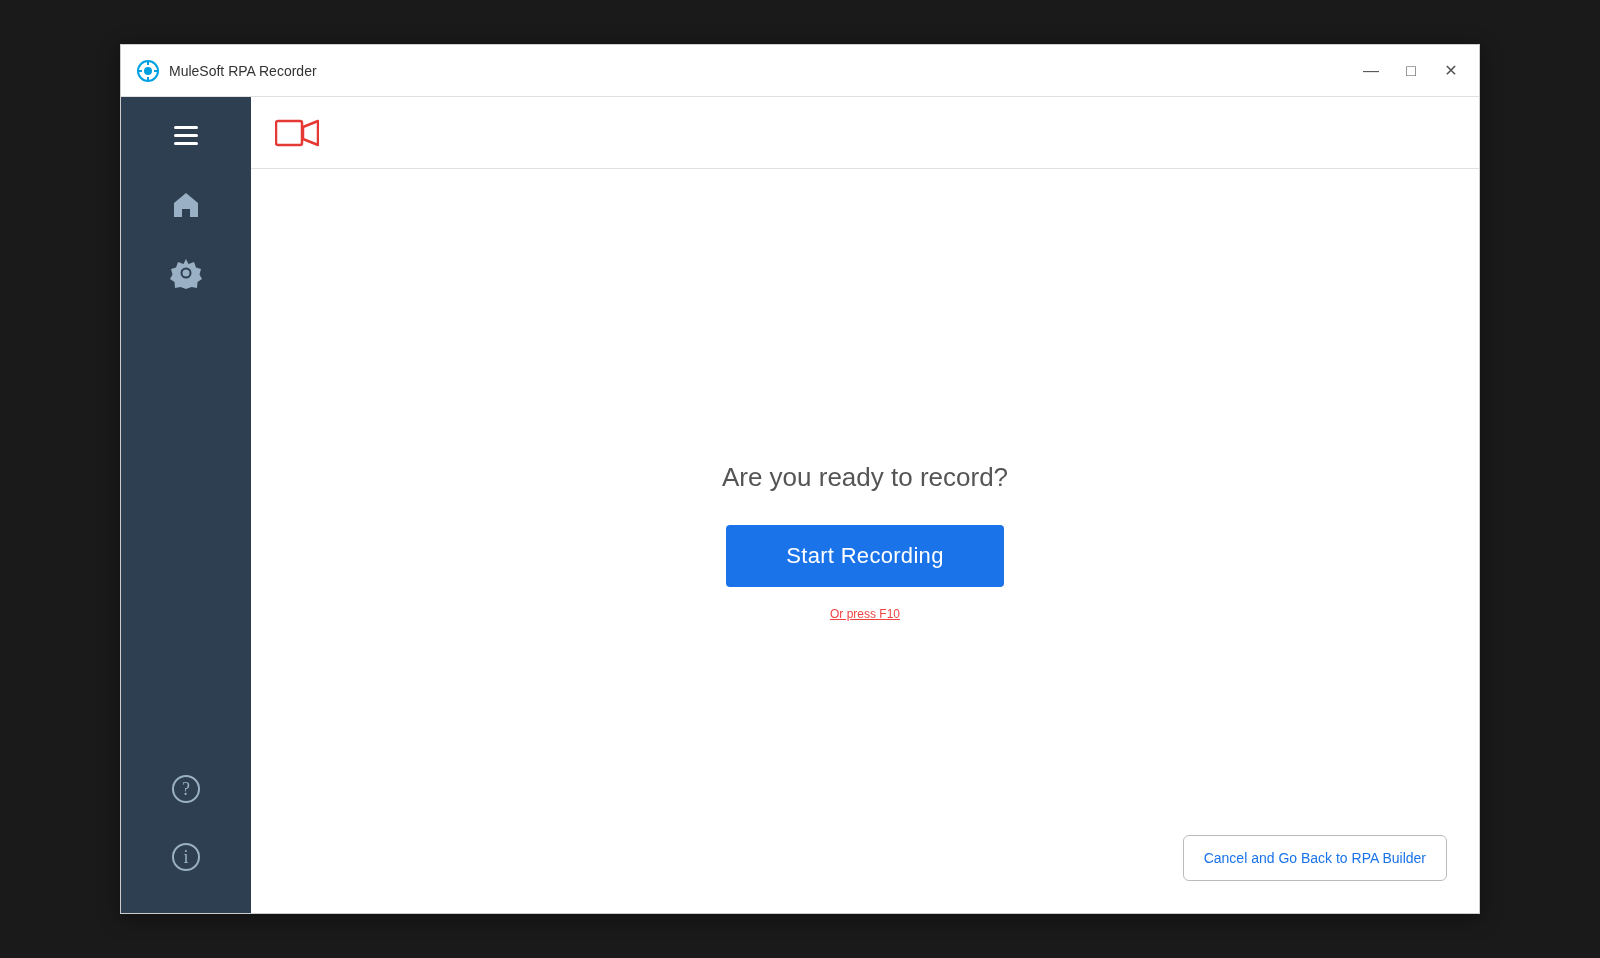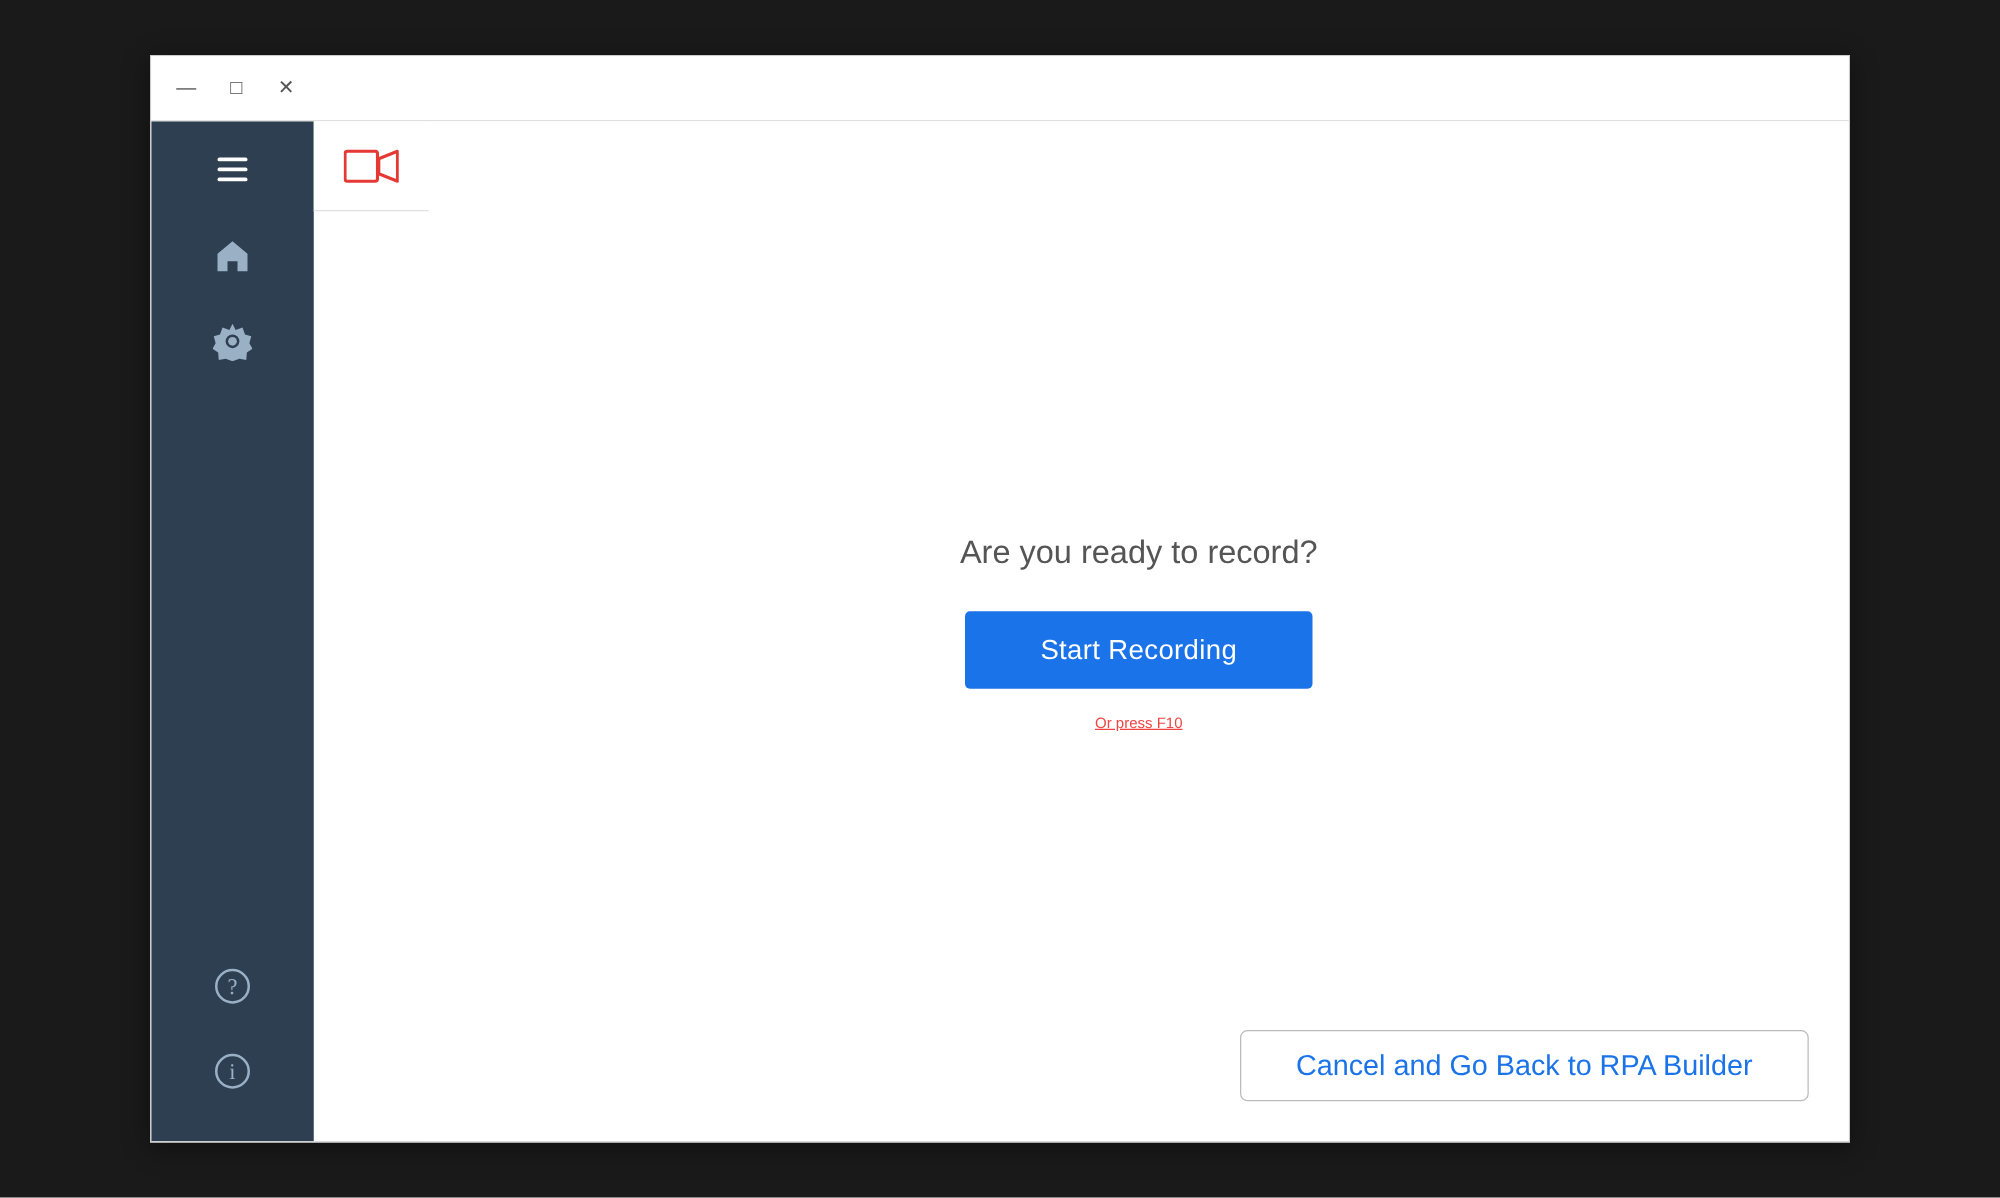--- a/index.html
+++ b/index.html
@@ -149,21 +149,21 @@
       align-items: center;
       gap: 4px;
       padding-bottom: 16px;
       width: 100%;
     }
 
     
     .content-area {
       flex: 1;
       display: flex;
-      flex-direction: row;
+      flex-direction: column;
     }
 
     .header-strip {
       height: 72px;
       background: #fff;
       border-bottom: 1px solid #e0e0e0;
       display: flex;
       align-items: center;
       padding: 0 24px;
       flex-shrink: 0;
@@ -211,37 +211,49 @@
       position: absolute;
       bottom: 32px;
       right: 32px;
     }
 
     .cancel-btn {
       background: #fff;
       color: #1a73e8;
       border: 1.5px solid #bbb;
       border-radius: 6px;
-      padding: 14px 44px;
-      font-size: 23px;
+      padding: 14px 20px;
+      font-size: 14px;
       cursor: pointer;
       font-weight: 400;
     }
 
     
     svg {
       display: block;
     }
   </style>
 </head>
 <body>
 
 <div class="window">
 
   <div class="title-bar">
+    <div class="title-bar-logo">
+
+      <svg class="title-bar-icon" viewBox="0 0 22 22" xmlns="http://www.w3.org/2000/svg">
+        <circle cx="11" cy="11" r="10" fill="none" stroke="#00a1e0" stroke-width="2"></circle>
+        <circle cx="11" cy="11" r="4" fill="#00a1e0"></circle>
+        <line x1="11" y1="1" x2="11" y2="5" stroke="#00a1e0" stroke-width="2"></line>
+        <line x1="11" y1="17" x2="11" y2="21" stroke="#00a1e0" stroke-width="2"></line>
+        <line x1="1" y1="11" x2="5" y2="11" stroke="#00a1e0" stroke-width="2"></line>
+        <line x1="17" y1="11" x2="21" y2="11" stroke="#00a1e0" stroke-width="2"></line>
+      </svg>
+      <span class="title-bar-title">MuleSoft RPA Recorder</span>
+    </div>
     <div class="title-bar-controls">
       <button class="title-bar-btn">—</button>
       <button class="title-bar-btn">□</button>
       <button class="title-bar-btn close">✕</button>
     </div>
   </div>
 
   <div class="main-layout">
 
     <div class="sidebar">

